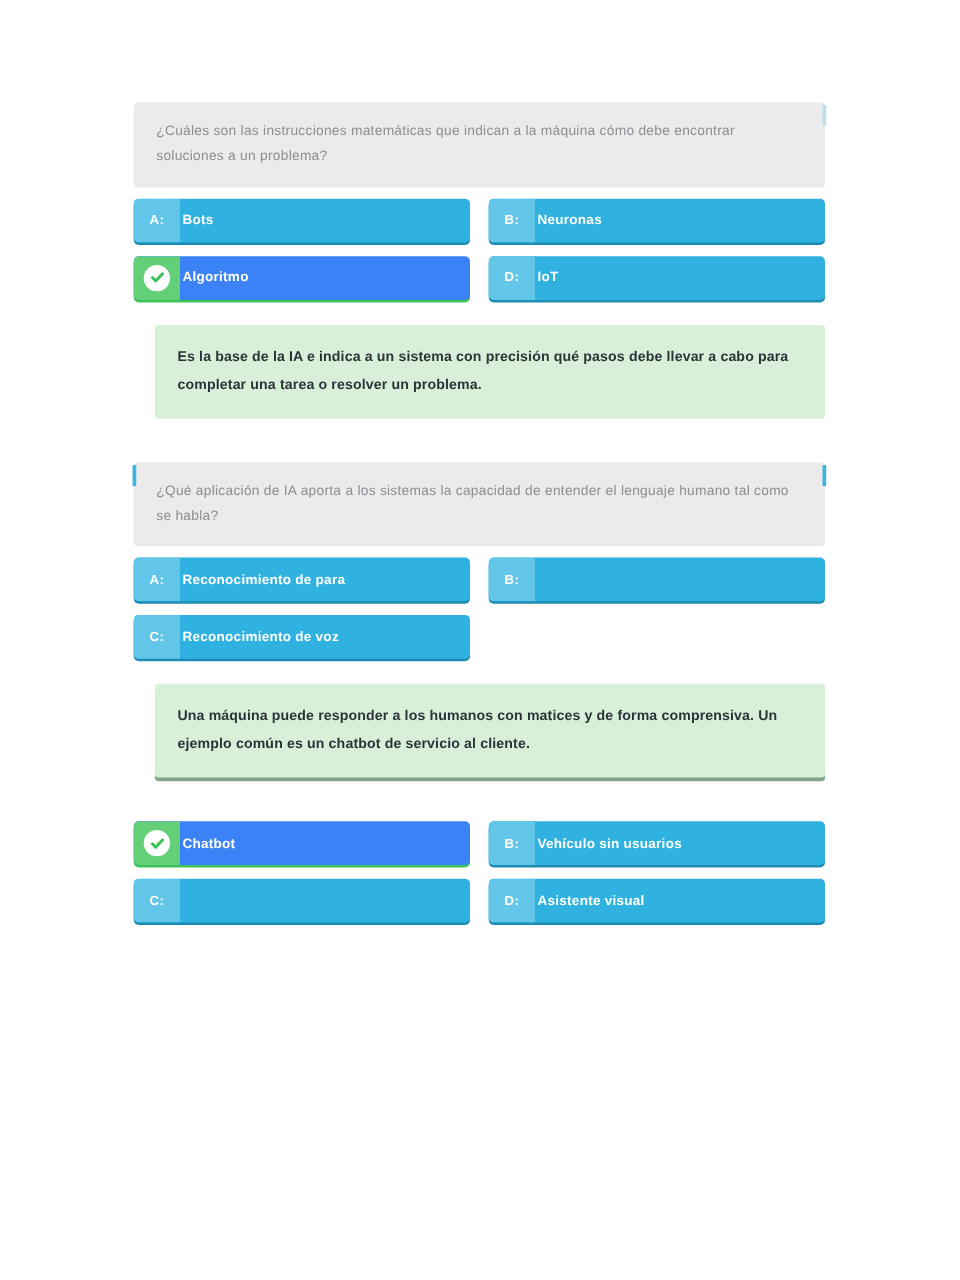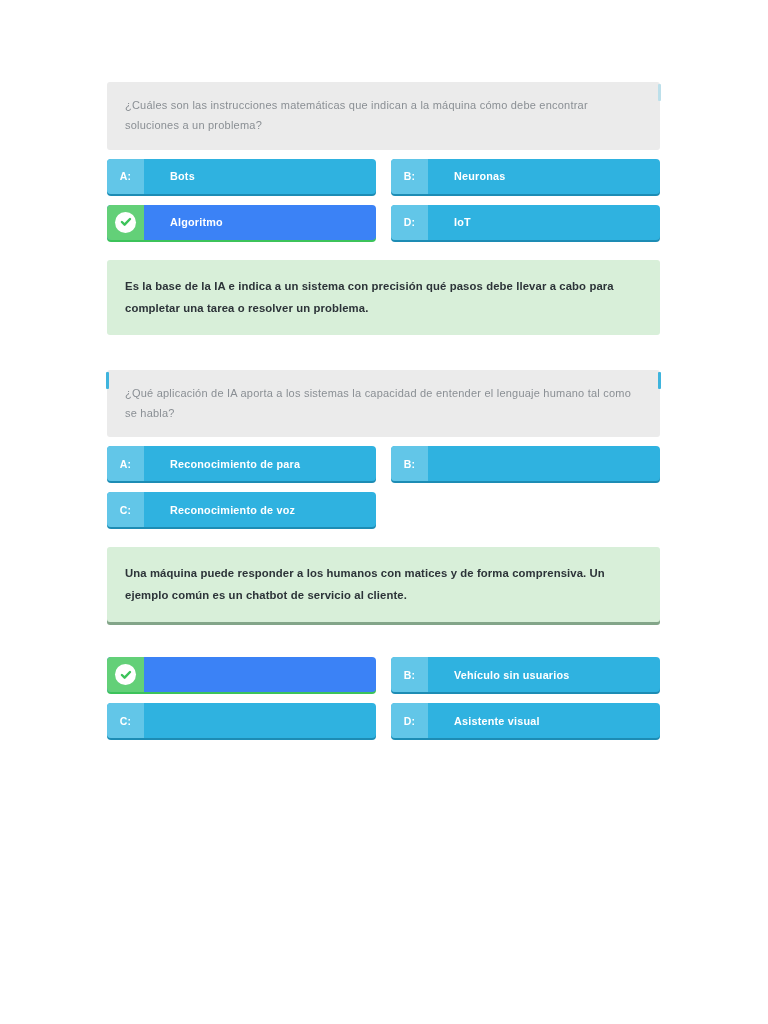--- a/index.html
+++ b/index.html
@@ -116,34 +116,35 @@
     display: flex;
     align-items: center;
     justify-content: center;
   }
   .check-icon svg { display: block; }
 
   .answer-label {
     flex: 1 1 auto;
     display: flex;
     align-items: center;
-    padding-left: 26px;
+    padding-left: 2px;
     font-size: 10.8px;
     font-weight: 700;
     color: #ffffff;
     letter-spacing: 0.02em;
   }
 
   
   .explanation {
     background: #d8efd9;
     border-radius: 3px;
     padding: 15px 20px 16px 18px;
     margin-top: 9px;
     box-sizing: border-box;
+    margin-left: 17px;
   }
   .explanation.has-edge {
     box-shadow: 0 3px 0 0 #83a589;
   }
   .explanation-text {
     font-size: 11.3px;
     line-height: 1.95;
     color: #2c3338;
     font-weight: 700;
     letter-spacing: 0.01em;
@@ -225,20 +226,21 @@
       <div class="quiz-block">
         <div class="answers">
           <div class="answer opt-green">
             <div class="slot">
               <span class="check-icon">
                 <svg width="12" height="12" viewBox="0 0 12 12" aria-hidden="true">
                   <path d="M1.9 6.0 L4.6 8.7 L10.0 3.0" fill="none" stroke="#3cc35a" stroke-width="2.4" stroke-linecap="round" stroke-linejoin="round"></path>
                 </svg>
               </span>
             </div>
+            <div class="answer-label">Chatbot</div>
           </div>
           <div class="answer opt-blue">
             <div class="slot">
               <span class="slot-letter">B:</span>
             </div>
             <div class="answer-label">Vehículo sin usuarios</div>
           </div>
           <div class="answer opt-blue">
             <div class="slot">
               <span class="slot-letter">C:</span>

